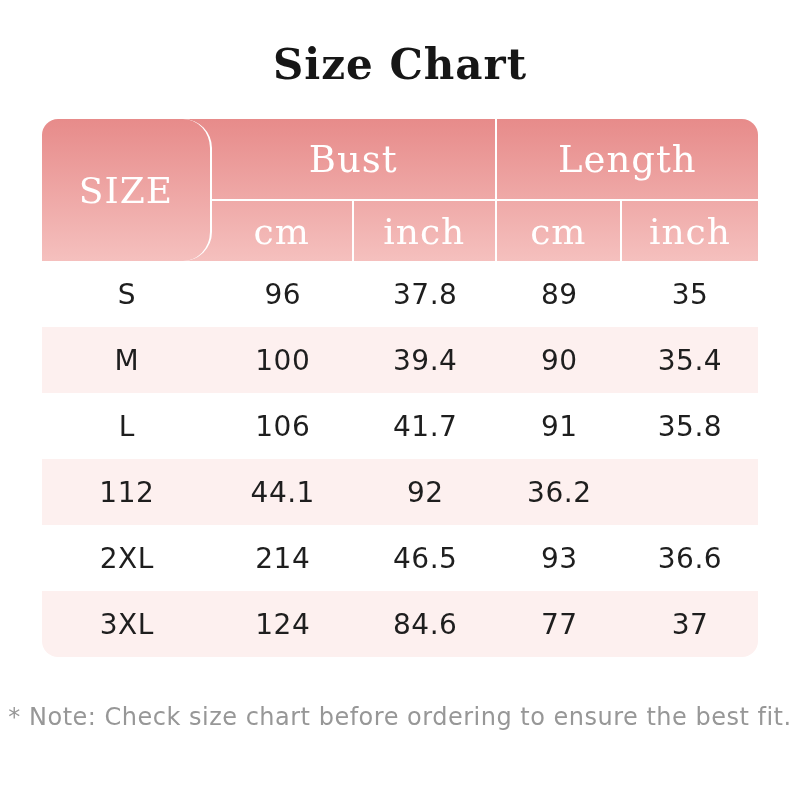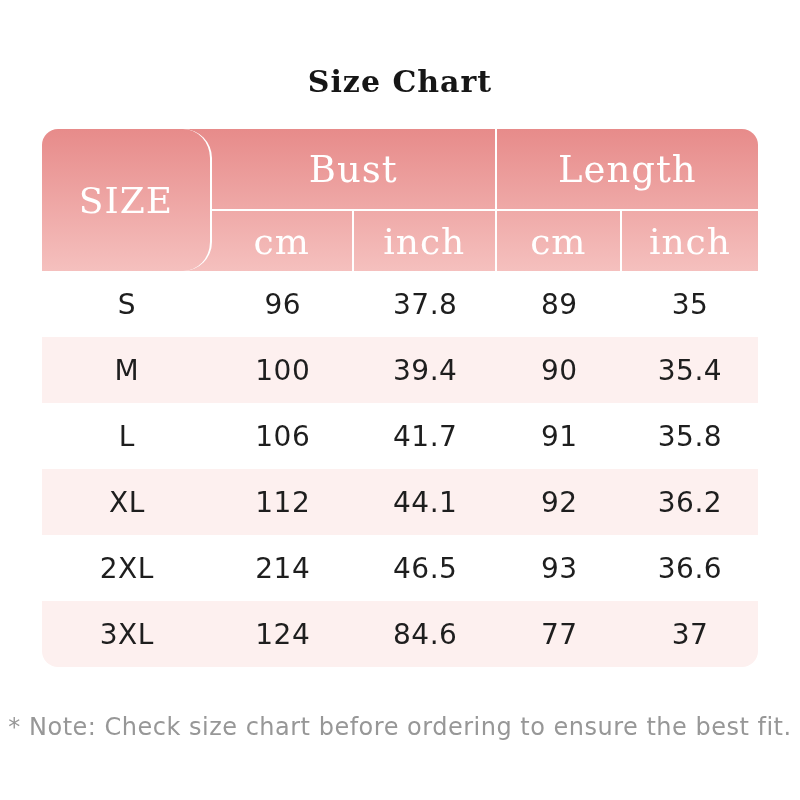--- a/index.html
+++ b/index.html
@@ -9,25 +9,25 @@
     background: #ffffff;
     font-family: "DejaVu Sans", sans-serif;
     overflow: hidden;
   }
   .page {
     width: 800px;
     height: 800px;
     position: relative;
   }
   .title {
-    margin-top: 64px;
+    margin-top: 40px;
     text-align: center;
     font-family: "DejaVu Serif", serif;
     font-weight: 700;
-    font-size: 30px;
+    font-size: 42px;
     letter-spacing: 1px;
     color: #161616;
   }
   .size-table {
     width: 716px;
     margin: 30px auto 0 auto;
   }
   .thead {
     display: grid;
     grid-template-columns: 23.7% 19.85% 19.95% 17.5% 19%;
@@ -135,21 +135,20 @@
 
       <div class="trow">
         <div class="bcell">L</div>
         <div class="bcell">106</div>
         <div class="bcell">41.7</div>
         <div class="bcell">91</div>
         <div class="bcell">35.8</div>
       </div>
 
       <div class="trow">
-        <div class="bcell">XL</div>
         <div class="bcell">112</div>
         <div class="bcell">44.1</div>
         <div class="bcell">92</div>
         <div class="bcell">36.2</div>
       </div>
 
       <div class="trow">
         <div class="bcell">2XL</div>
         <div class="bcell">214</div>
         <div class="bcell">46.5</div>

